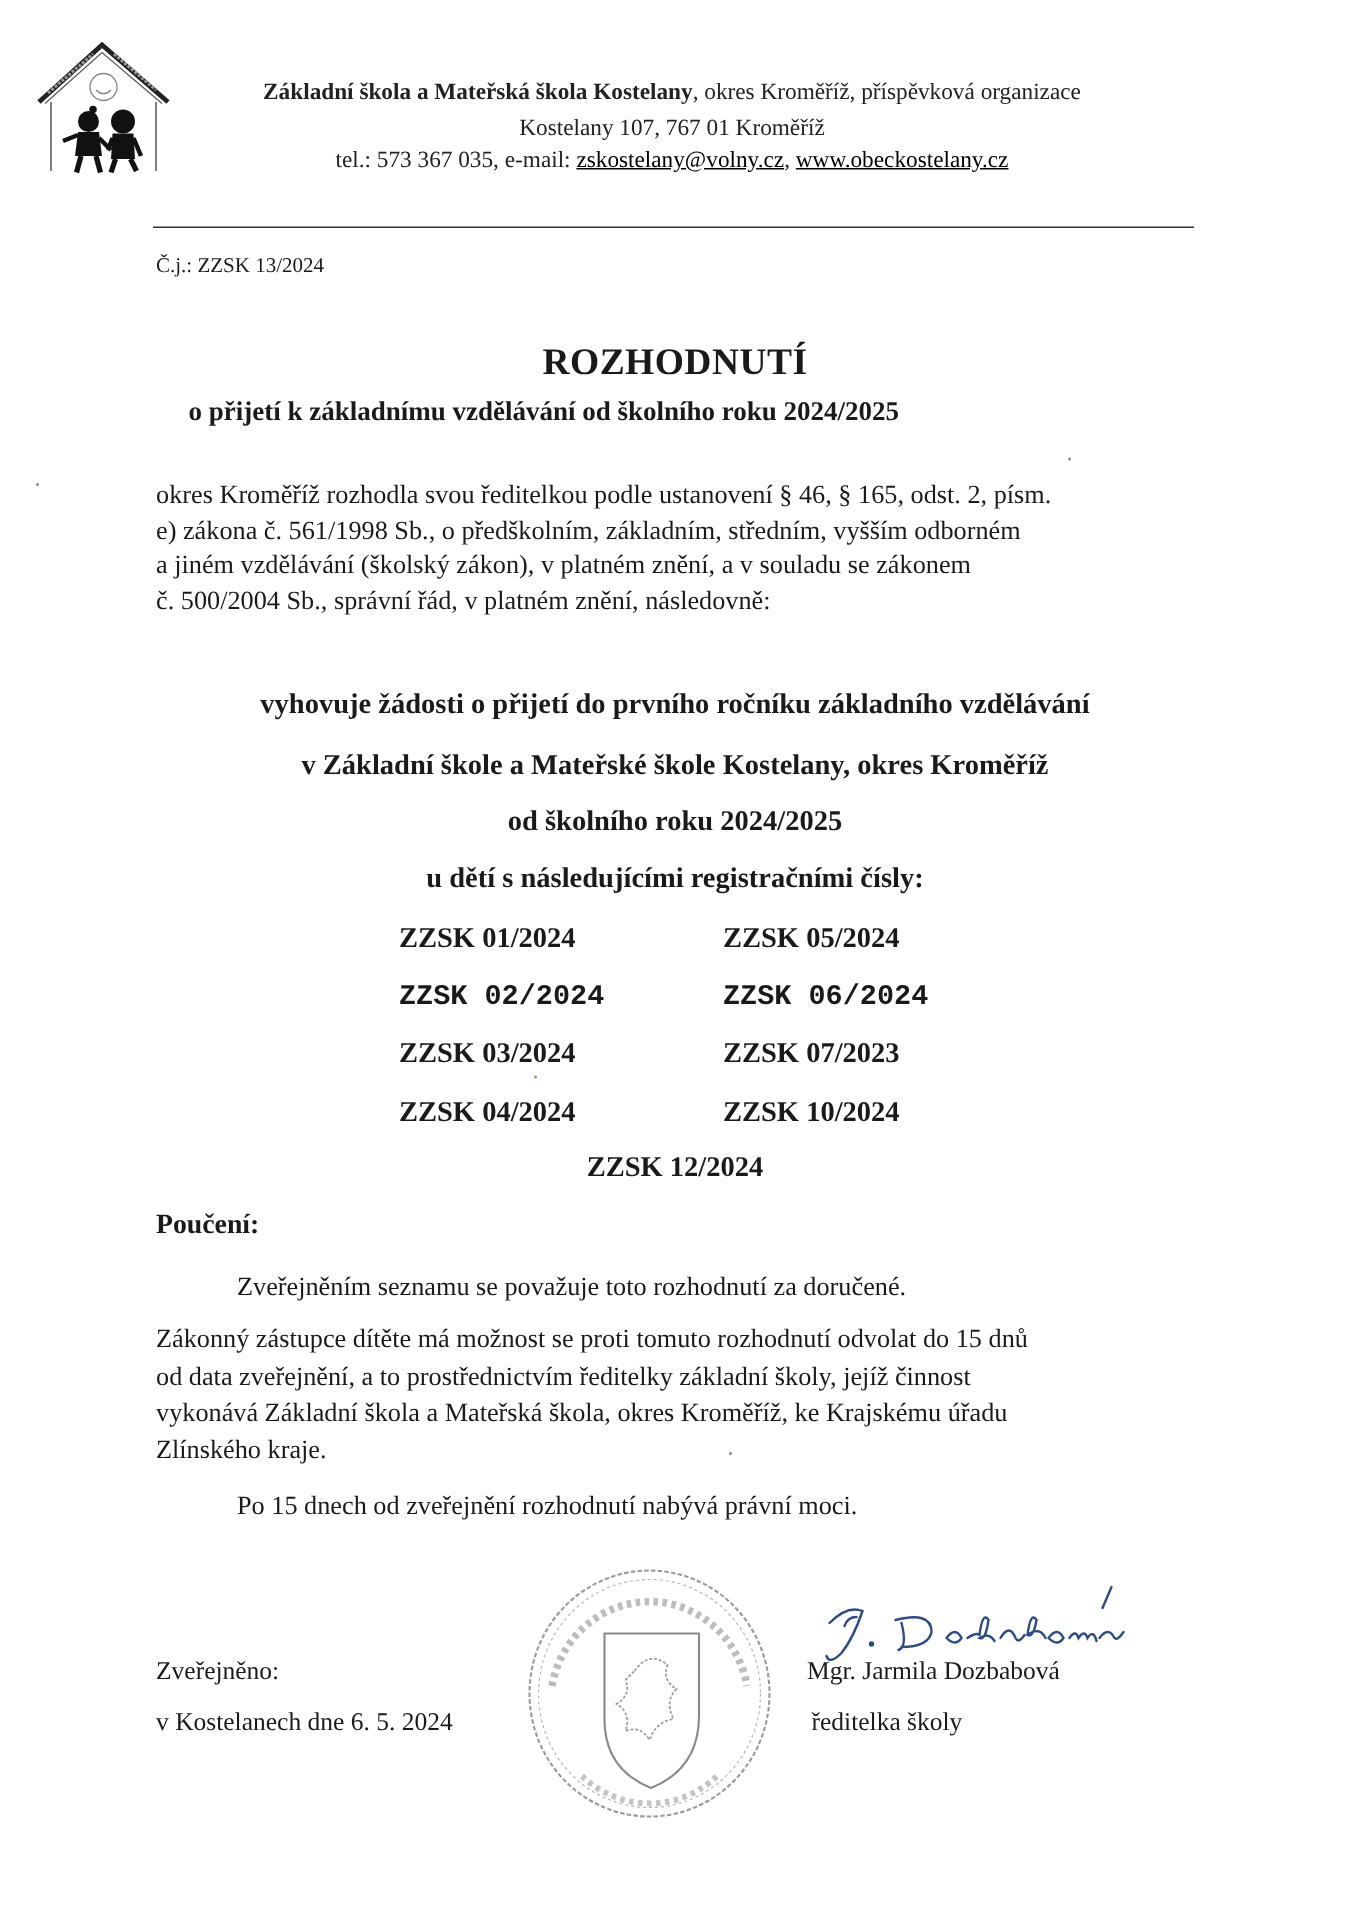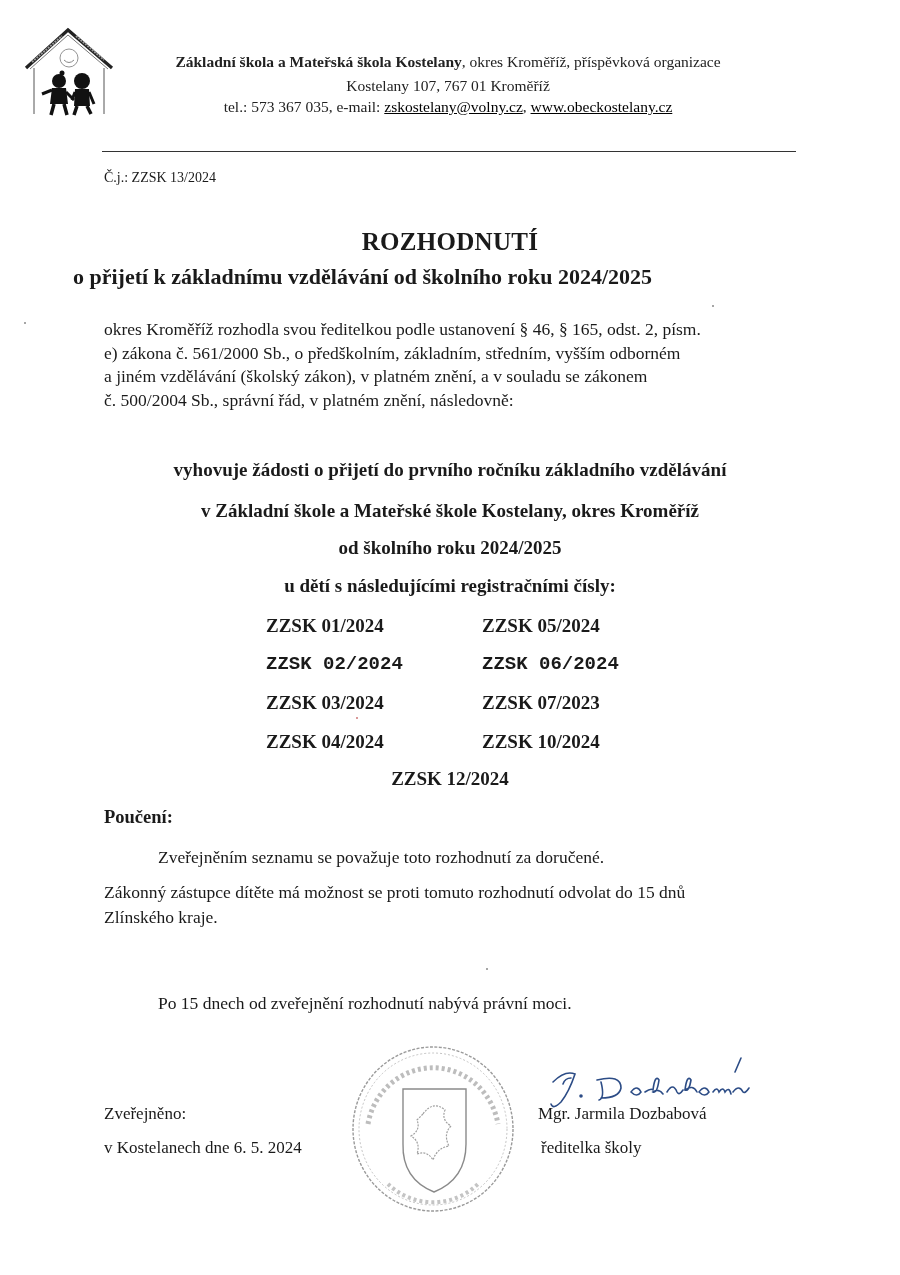--- a/index.html
+++ b/index.html
@@ -15,21 +15,21 @@
     #hdr3 { top: 98px; }
     .hdr b { font-weight: bold; }
     .link { color: #000000; text-decoration: underline; }
     #hr { position: absolute; left: 102px; top: 151px; width: 694px; height: 0; border-top: 1.6px solid #333; }
 
     
     #cj { position: absolute; left: 104px; top: 170px; font-size: 14px; }
 
     
     #title { position: absolute; left: 0; width: 900px; top: 228px; text-align: center; font-size: 25px; font-weight: bold; letter-spacing: 0.3px; }
-    #subtitle { position: absolute; left: 0; width: 725px; top: 264px; text-align: center; font-size: 22px; font-weight: bold; }
+    #subtitle { position: absolute; left: 0; width: 725px; top: 264px; text-align: center; font-size: 18px; font-weight: bold; }
 
     
     #body-par { position: absolute; left: 104px; top: 318px; width: 700px; font-size: 17.5px; line-height: 23.5px; }
     #body-par .line { display: block; white-space: nowrap; }
     #body-par .indent { padding-left: 42px; }
 
     
     .dec { position: absolute; left: 0; width: 900px; text-align: center; font-size: 19px; font-weight: bold; white-space: nowrap; }
     #dec1 { top: 459px; }
     #dec2 { top: 500px; }
@@ -100,21 +100,21 @@
 </div>
 <div id="hr"></div>
 
 <div id="cj" class="serif">Č.j.: ZZSK 13/2024</div>
 
 <div id="title" class="serif">ROZHODNUTÍ</div>
 <div id="subtitle" class="serif">o přijetí k základnímu vzdělávání od školního roku 2024/2025</div>
 
 <div id="body-par" class="serif">
   <span class="line">okres Kroměříž rozhodla svou ředitelkou podle ustanovení § 46, § 165, odst. 2, písm.</span>
-  <span class="line">e) zákona č. 561/2000 Sb., o předškolním, základním, středním, vyšším odborném</span>
+  <span class="line">e) zákona č. 561/1998 Sb., o předškolním, základním, středním, vyšším odborném</span>
   <span class="line">a jiném vzdělávání (školský zákon), v platném znění, a v souladu se zákonem</span>
   <span class="line">č. 500/2004 Sb., správní řád, v platném znění, následovně:</span>
 </div>
 
 <div id="dec1" class="dec serif">vyhovuje žádosti o přijetí do prvního ročníku základního vzdělávání</div>
 <div id="dec2" class="dec serif">v Základní škole a Mateřské škole Kostelany, okres Kroměříž</div>
 <div id="dec3" class="dec serif">od školního roku 2024/2025</div>
 <div id="dec4" class="dec serif">u dětí s následujícími registračními čísly:</div>
 
 <div class="code serif col1 r1">ZZSK 01/2024</div>
@@ -124,20 +124,22 @@
 <div class="code serif col2 r1">ZZSK 05/2024</div>
 <div class="code serif col2 r2">ZZSK 06/2024</div>
 <div class="code serif col2 r3">ZZSK 07/2023</div>
 <div class="code serif col2 r4">ZZSK 10/2024</div>
 <div id="code-last" class="code serif">ZZSK 12/2024</div>
 
 <div id="poucent" class="serif">Poučení:</div>
 <div id="np1" class="np serif">Zveřejněním seznamu se považuje toto rozhodnutí za doručené.</div>
 <div id="np2" class="np serif">
   <span class="line">Zákonný zástupce dítěte má možnost se proti tomuto rozhodnutí odvolat do 15 dnů</span>
+  <span class="line">od data zveřejnění, a to prostřednictvím ředitelky základní školy, jejíž činnost</span>
+  <span class="line">vykonává Základní škola a Mateřská škola, okres Kroměříž, ke Krajskému úřadu</span>
   <span class="line">Zlínského kraje.</span>
 </div>
 <div id="np3" class="np serif">Po 15 dnech od zveřejnění rozhodnutí nabývá právní moci.</div>
 
 <div id="pub-label" class="serif">Zveřejněno:</div>
 <div id="pub-place" class="serif">v Kostelanech dne 6. 5. 2024</div>
 
 <svg id="stamp" viewBox="0 0 170 170">
   <ellipse cx="85" cy="85" rx="80" ry="82" fill="none" stroke="#9a9a9a" stroke-width="1.4" stroke-dasharray="3 1.5"></ellipse>
   <ellipse cx="85" cy="85" rx="74" ry="76" fill="none" stroke="#b5b5b5" stroke-width="0.8" stroke-dasharray="2 2"></ellipse>

